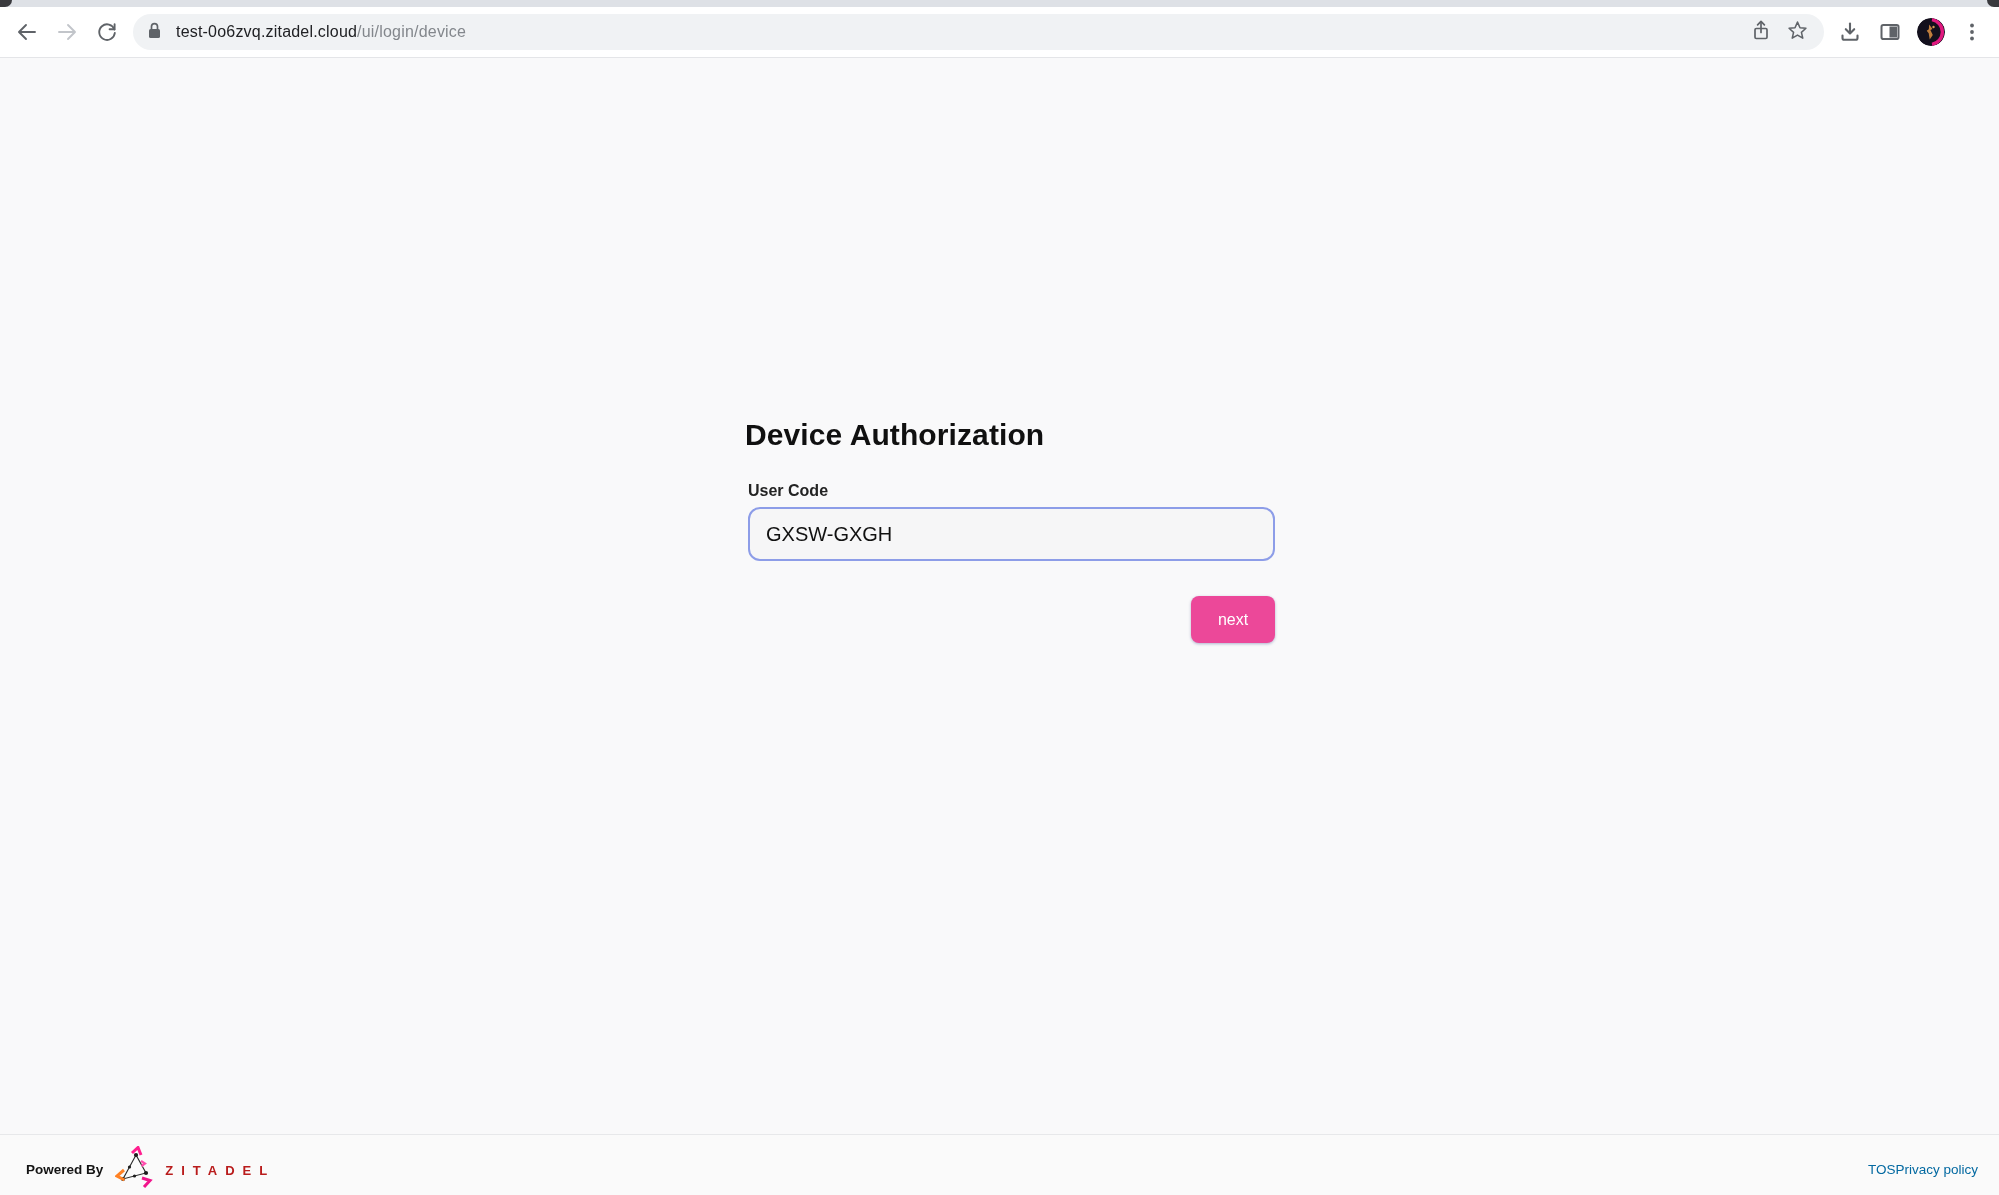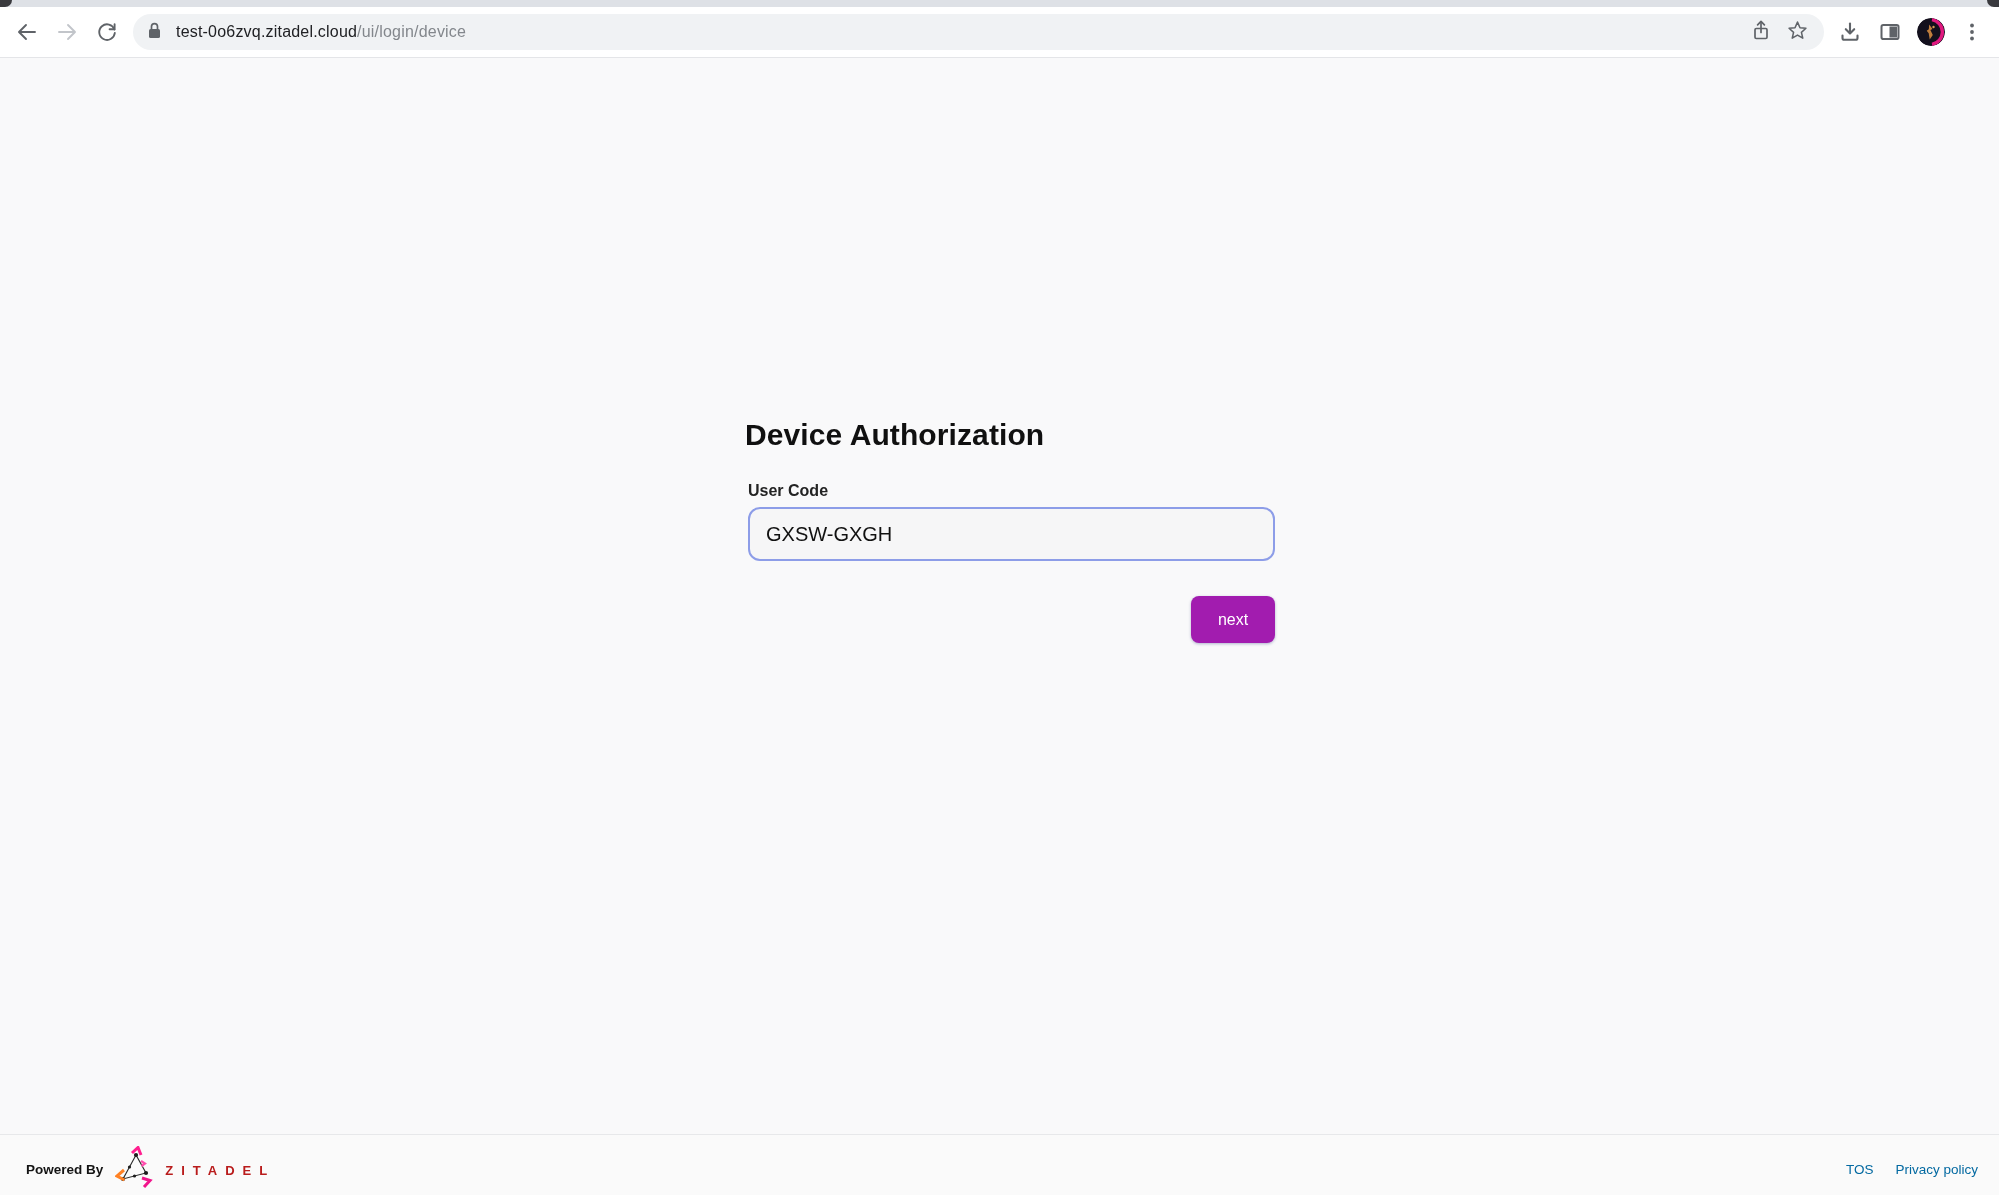--- a/index.html
+++ b/index.html
@@ -73,21 +73,21 @@
     position:absolute; top:449px; left:0;
     width:527px; height:54px;
     border:2px solid #8d9de8; border-radius:12px;
     background:#f6f6f7; outline:none;
     padding:0 16px; font-size:20px; color:#111;
     font-family:"Liberation Sans","DejaVu Sans",sans-serif;
   }
   .next-btn {
     position:absolute; top:538px; right:0;
     width:84px; height:47px;
-    background:#a21caf; color:#ffffff;
+    background:#ec4899; color:#ffffff;
     border:none; border-radius:8px;
     font-size:16px; font-family:"Liberation Sans","DejaVu Sans",sans-serif;
     cursor:pointer; box-shadow:0 1px 3px rgba(40,50,120,.35);
   }
 
   
   .footer {
     position:absolute; left:0; bottom:0; width:1999px; height:61px;
     background:#fafafa; border-top:1px solid #e7e8ea;
     display:flex; align-items:center; padding:8px 21px 0 26px;
@@ -96,21 +96,21 @@
   .logo { margin:0 10px 0 12px; display:block; }
   .wordmark {
     font-size:13px; font-weight:600; color:#b91c1c;
     letter-spacing:8px; margin-top:2px;
   }
   .footer .f-spacer { flex:1 1 auto; }
   .f-link {
     font-size:13.5px; font-weight:400; color:#0369a1;
     text-decoration:none; cursor:pointer;
   }
-  .f-link + .f-link { margin-left:22px; }
+  .f-link + .f-link { }
 </style>
 </head>
 <body>
 
 <div class="tab-strip">
   <div class="corner l"></div>
   <div class="corner r"></div>
 </div>
 
 <div class="toolbar">

